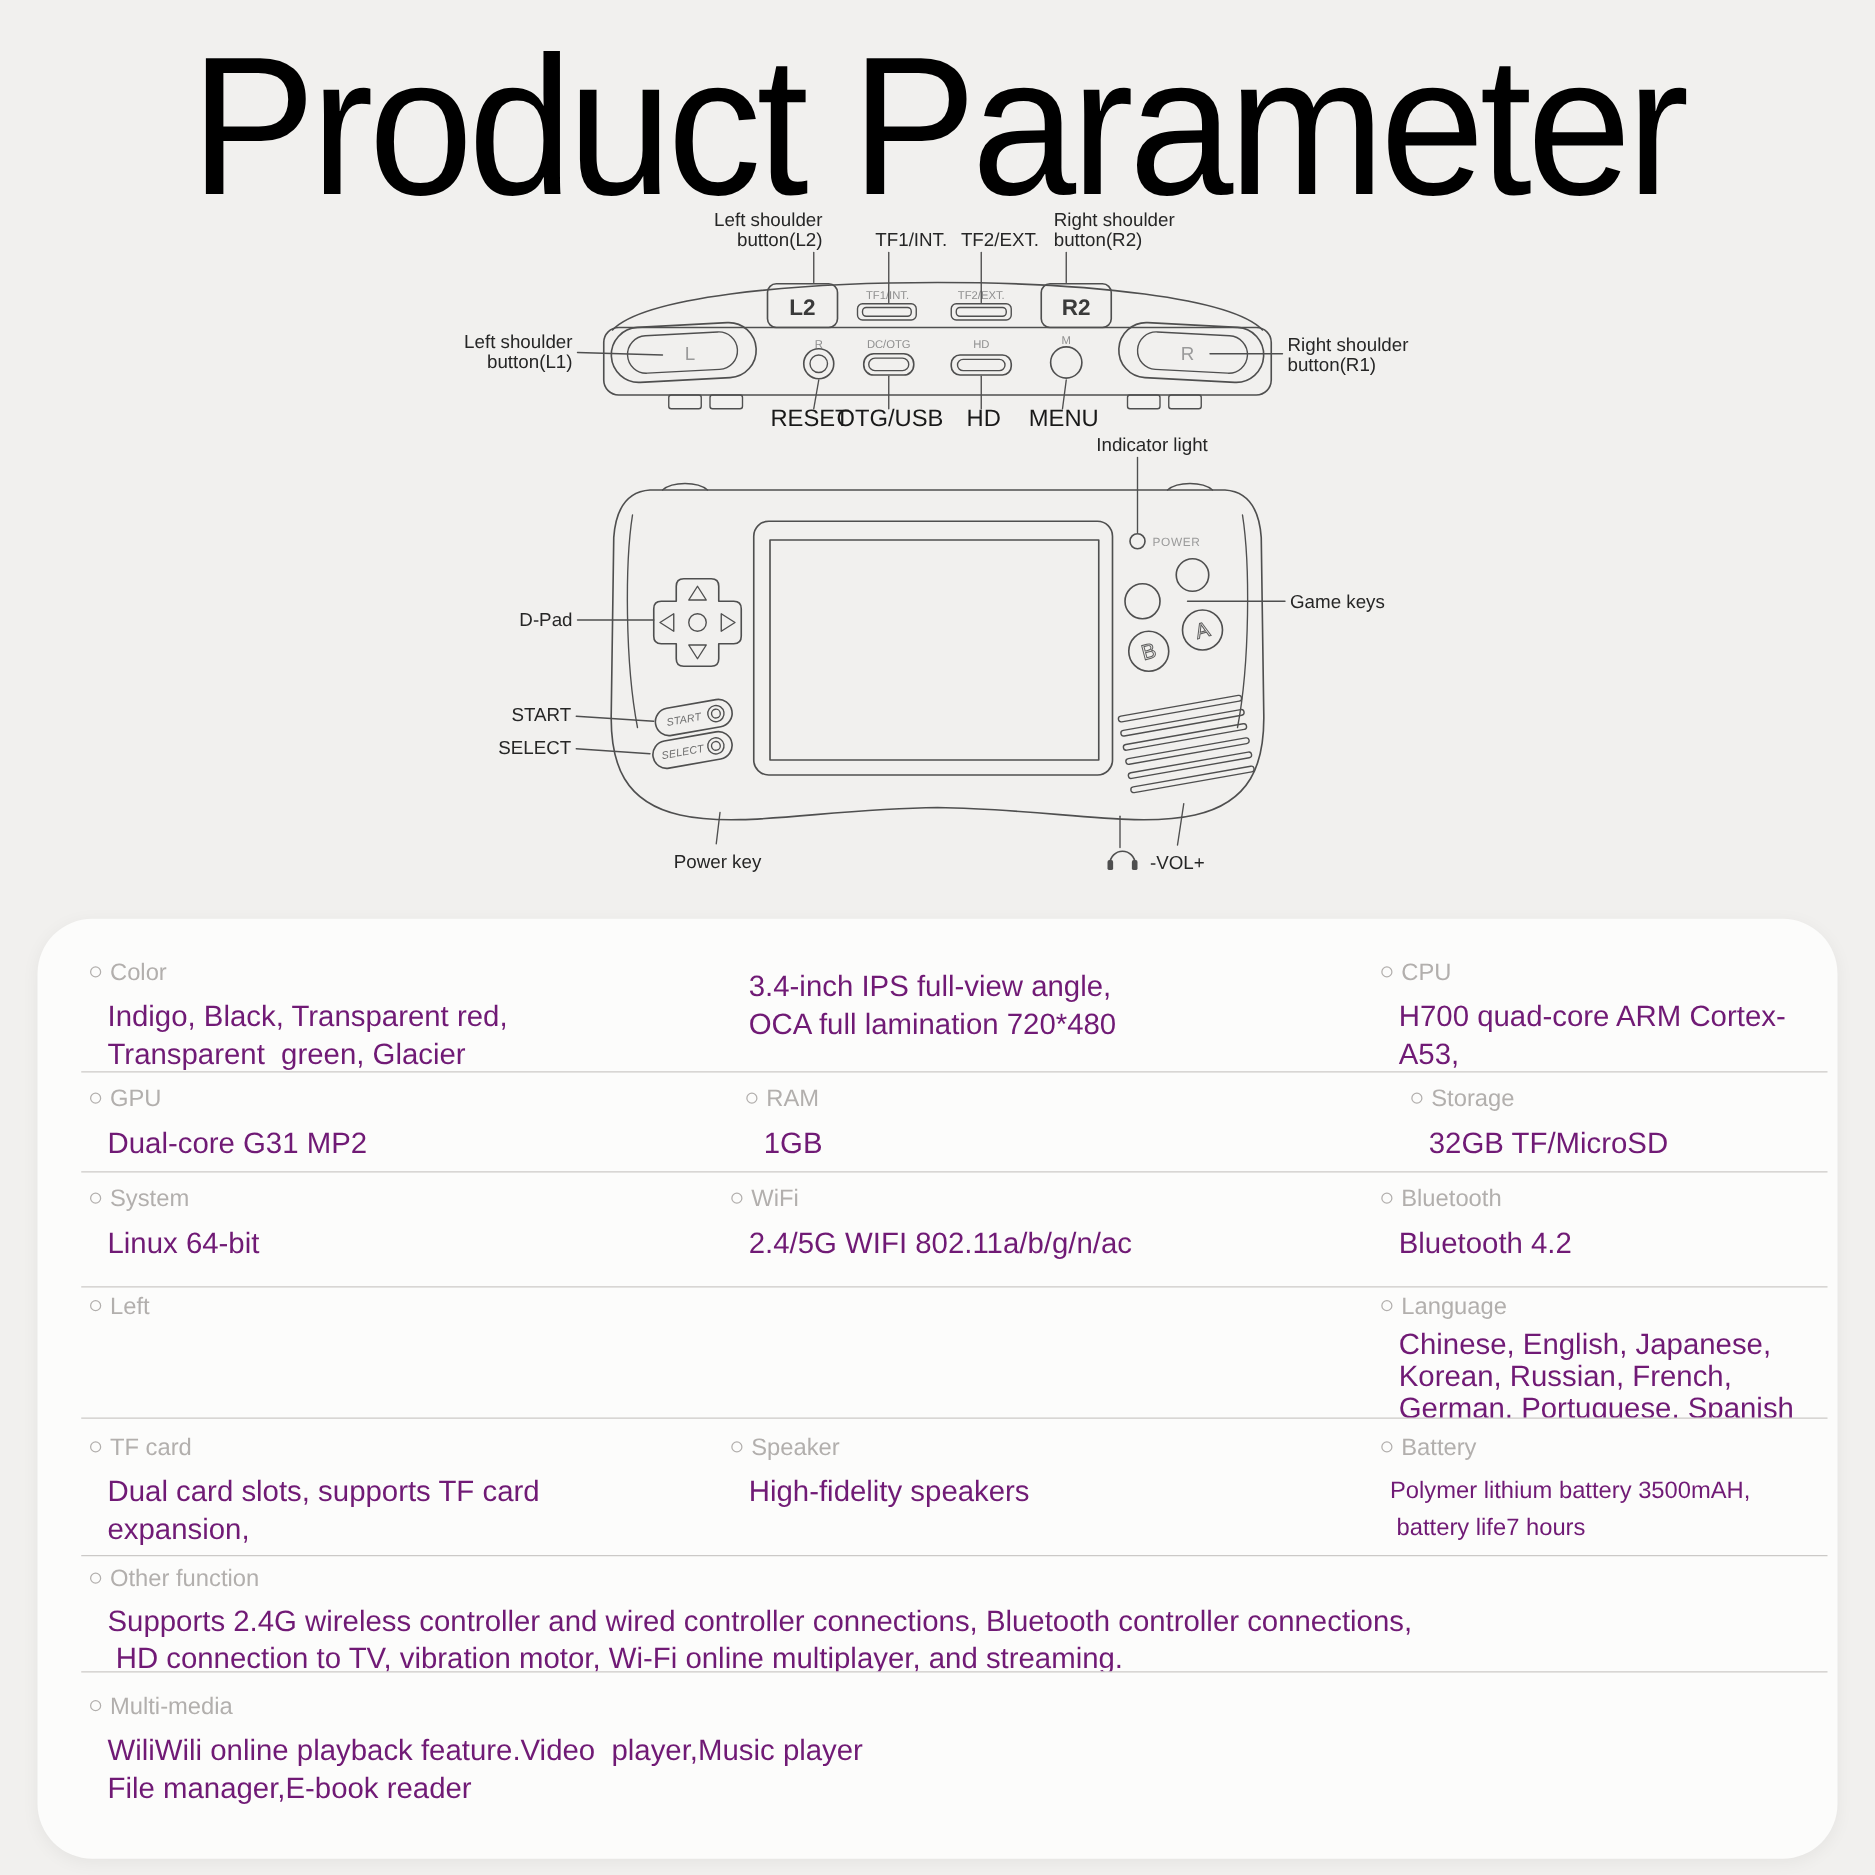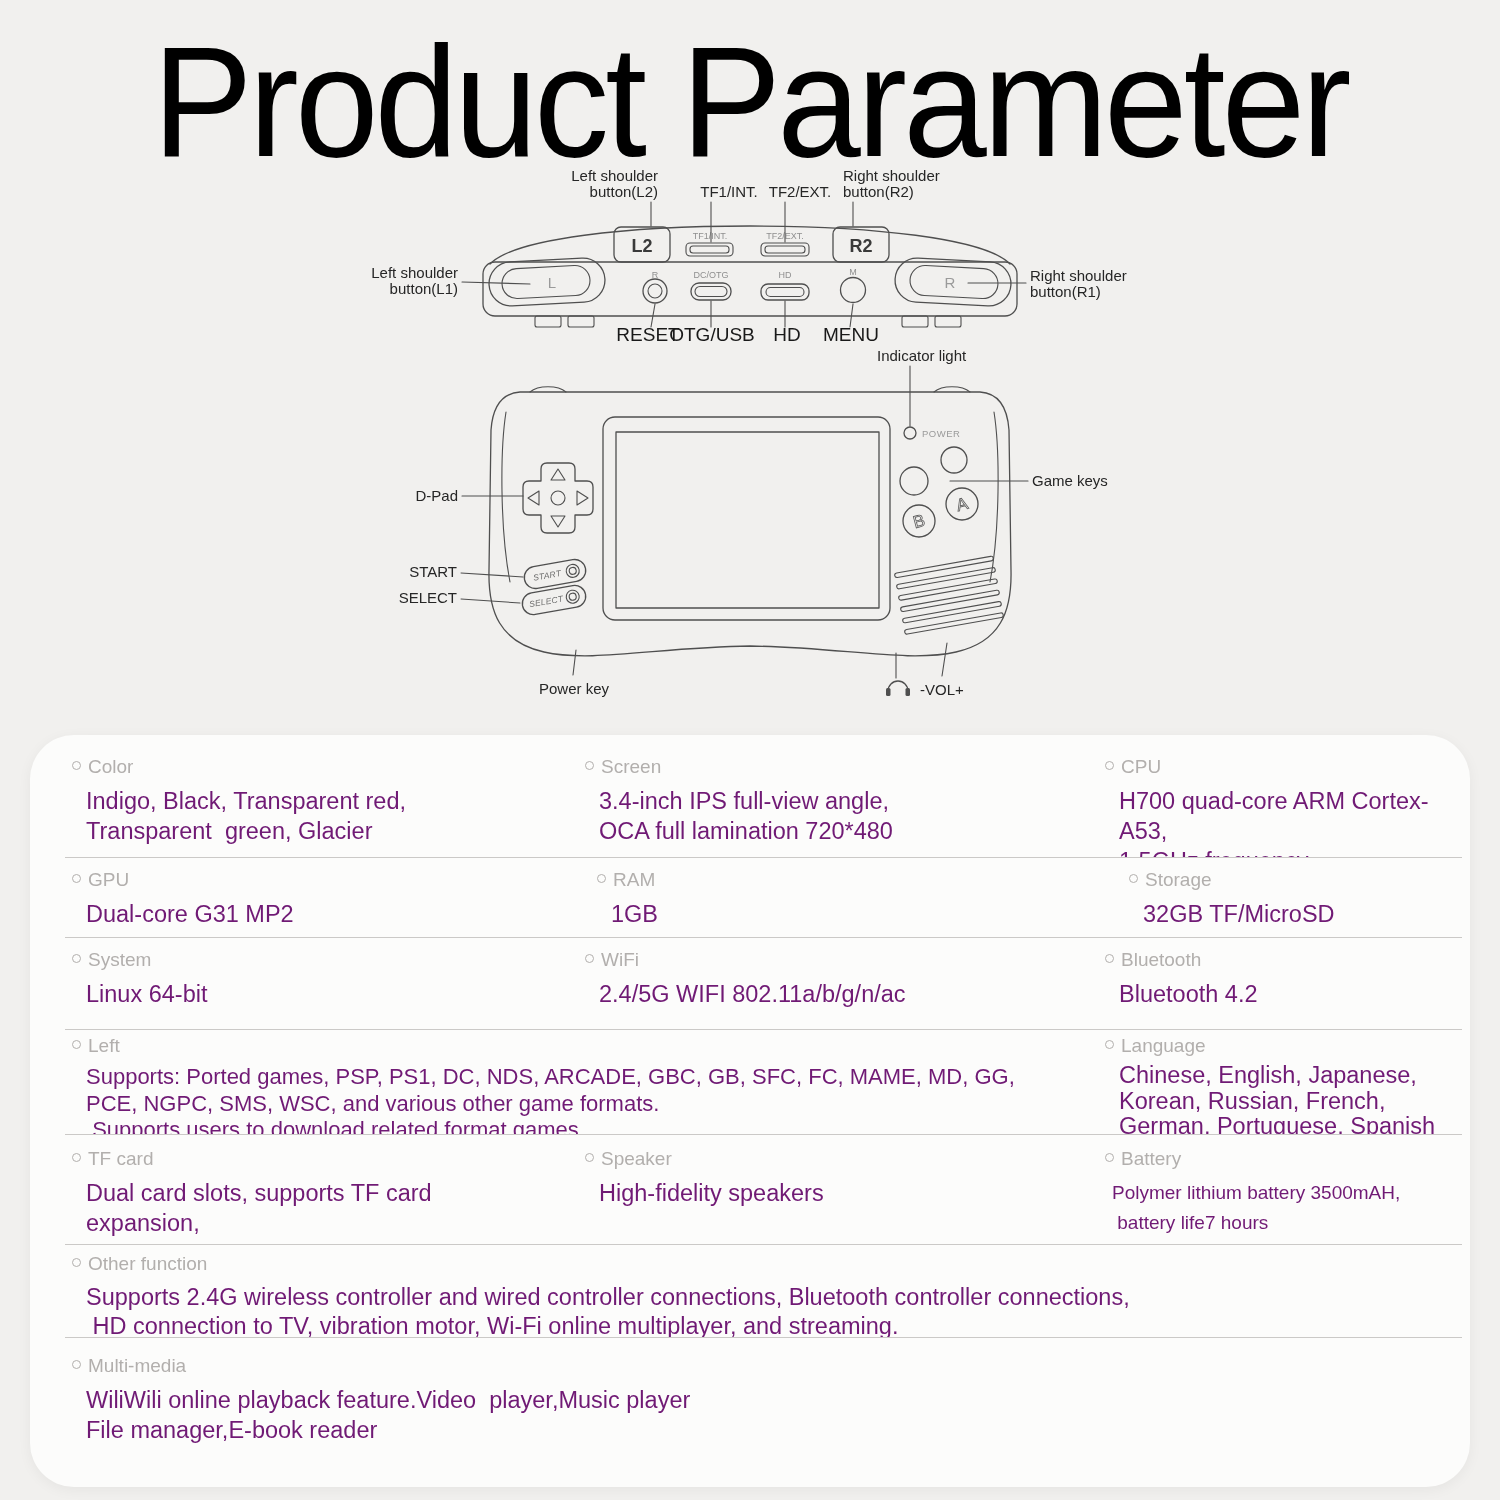--- a/index.html
+++ b/index.html
@@ -35,21 +35,21 @@
     box-shadow:0 3px 14px rgba(0,0,0,.05);
   }
   .spec-row{display:grid;grid-template-columns:513px 520px 1fr;}
   .cell{padding-left:42px;padding-right:8px;overflow:hidden;}
   .span2{grid-column:span 2;}
   .span3{grid-column:1 / -1;}
   .label-line{display:flex;align-items:center;gap:7px;color:#b2afad;font-size:19px;line-height:24px;}
   .ring{width:7px;height:7px;border:1.4px solid #b2afad;border-radius:50%;flex:none;margin-top:-3px;}
   .value{margin-top:7px;padding-left:14px;font-size:23.5px;line-height:30px;color:#701a75;white-space:pre-wrap;}
   .divider{height:0;border-top:1px solid #cbc9c7;margin:0 8px 0 35px;}
-  .r0{height:122px;padding-top:20px;box-sizing:border-box;}
+  .r0{height:122px;padding-top:32px;box-sizing:border-box;}
   .r1{height:79px;padding-top:10px;box-sizing:border-box;gap:12px;}
   .r2{height:91px;padding-top:10px;box-sizing:border-box;}
   .r3{height:104px;padding-top:4px;box-sizing:border-box;}
   .r4{height:109px;padding-top:12px;box-sizing:border-box;}
   .r5{height:92px;padding-top:7px;box-sizing:border-box;}
   .r6{padding-top:16px;box-sizing:border-box;}
   .games-cell .value{font-size:22px;line-height:26.5px;margin-top:6px;}
   .lang-cell .value{line-height:25.5px;margin-top:5px;}
   .battery-cell .value{font-size:19px;padding-left:7px;}
   .r5 .value{line-height:29px;}
@@ -218,24 +218,20 @@
   <div class="spec-row r0">
     <div class="cell">
       <div class="label-line">
           <span class="ring"></span>
           <span>Color</span>
         </div>
       <div class="value">Indigo, Black, Transparent red,
 Transparent  green, Glacier</div>
     </div>
     <div class="cell">
-      <div class="label-line">
-          <span class="ring"></span>
-          <span>Screen</span>
-        </div>
       <div class="value">3.4-inch IPS full-view angle,
 OCA full lamination 720*480</div>
     </div>
     <div class="cell">
       <div class="label-line">
           <span class="ring"></span>
           <span>CPU</span>
         </div>
       <div class="value">H700 quad-core ARM Cortex-A53,
 1.5GHz frequency</div>
@@ -292,23 +288,20 @@
     </div>
   </div>
   <div class="divider"></div>
 
   <div class="spec-row r3">
     <div class="cell span2 games-cell">
       <div class="label-line">
           <span class="ring"></span>
           <span>Left</span>
         </div>
-      <div class="value">Supports: Ported games, PSP, PS1, DC, NDS, ARCADE, GBC, GB, SFC, FC, MAME, MD, GG,
-PCE, NGPC, SMS, WSC, and various other game formats.
- Supports users to download related format games.</div>
     </div>
     <div class="cell lang-cell">
       <div class="label-line">
           <span class="ring"></span>
           <span>Language</span>
         </div>
       <div class="value">Chinese, English, Japanese,
 Korean, Russian, French,
 German, Portuguese, Spanish</div>
     </div>

